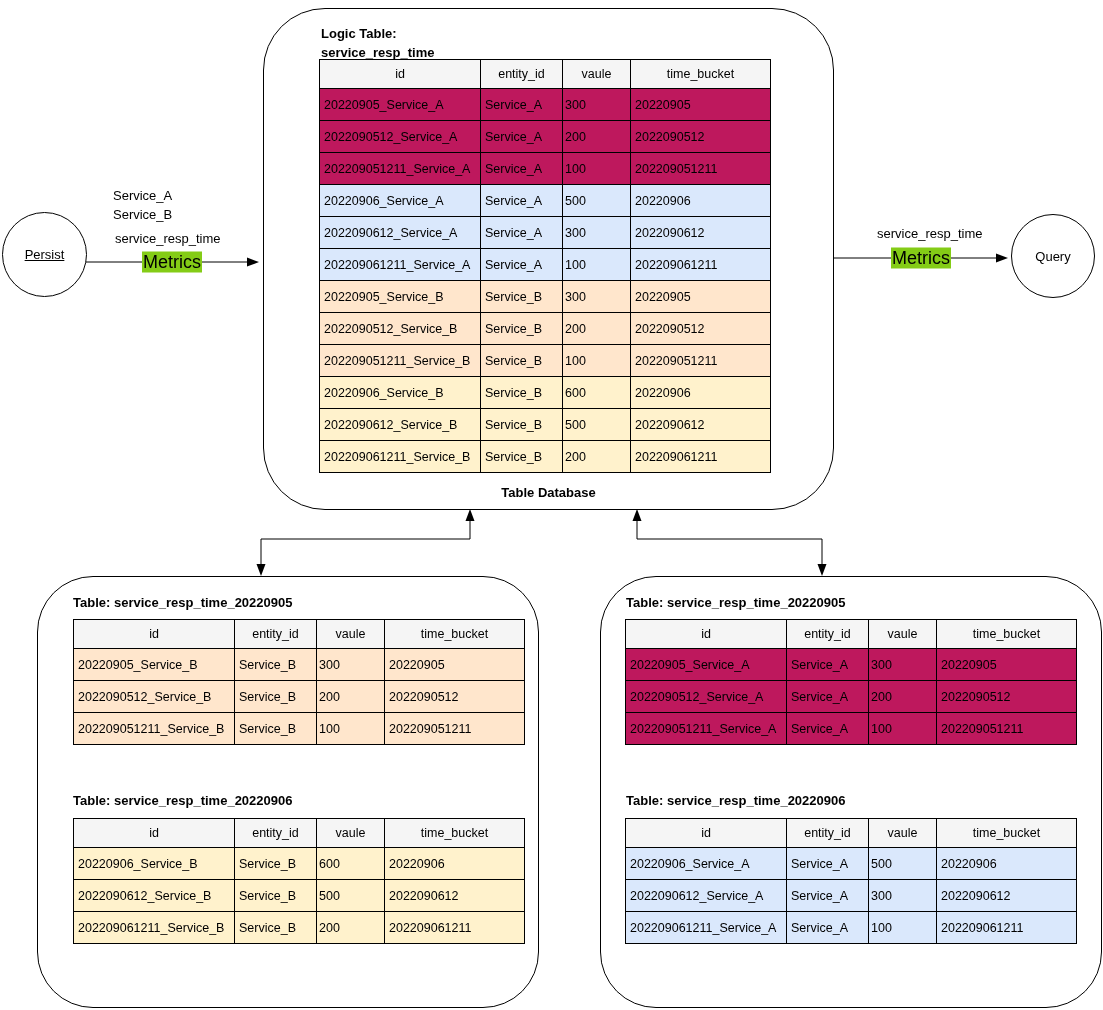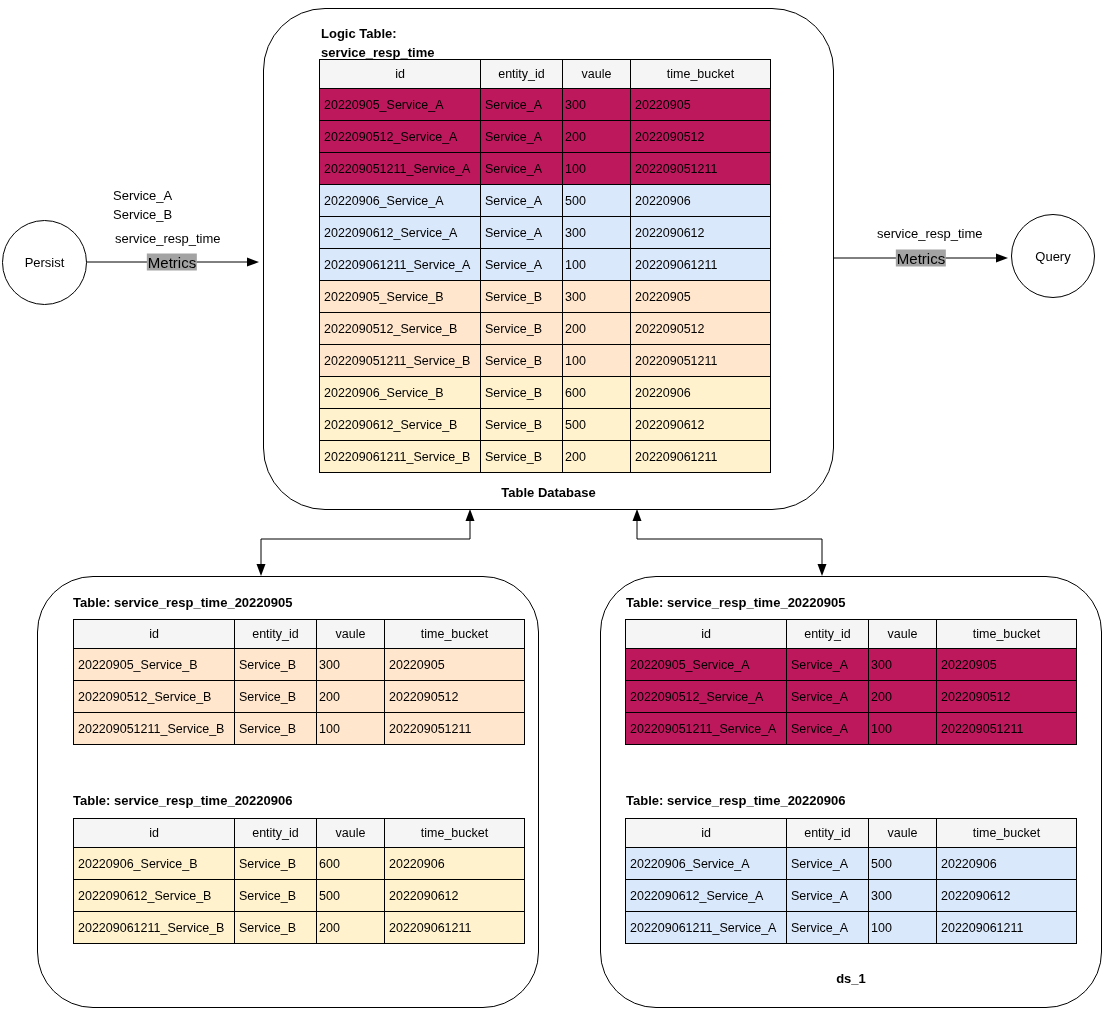--- a/index.html
+++ b/index.html
@@ -37,21 +37,21 @@
   table.dtable td { height:32px; padding:0 2px 0 4px; text-align:left; }
   table.dtable td.val-cell { padding-left:2px; }
 
   tr.c-green  td { background:#be185d; }
   tr.c-blue   td { background:#dae8fc;margin-left:27px; }
   tr.c-orange td { background:#ffe6cc; }
   tr.c-yellow td { background:#fff2cc;margin-left:42px; }
 
   .flow-label { position:absolute; font-size:13px; line-height:15px; white-space:nowrap; }
   .edge-label {
-    position:absolute; font-size:15px; background:#a3a3a3; padding:0 1px;
+    position:absolute; font-size:18px; background:#84cc16; padding:0 1px;
     transform:translate(-50%,-50%); white-space:nowrap;
   }
 </style>
 </head>
 <body>
 
 <div id="canvas">
 
   <svg class="wires" width="1103" height="1010">
 
@@ -63,21 +63,21 @@
 
     <path d="M470 521 V539 H261 V564" stroke="#000" stroke-width="1" fill="none"></path>
     <polygon points="470,509 465.5,521 474.5,521" fill="#000"></polygon>
     <polygon points="261,576 256.5,564 265.5,564" fill="#000"></polygon>
 
     <path d="M637 521 V539 H822 V564" stroke="#000" stroke-width="1" fill="none"></path>
     <polygon points="637,509 632.5,521 641.5,521" fill="#000"></polygon>
     <polygon points="822,576 817.5,564 826.5,564" fill="#000"></polygon>
   </svg>
 
-  <div class="circle" style="left:2px; top:220px; width:83px; height:83px;">
+  <div class="circle" style="left:2px; top:212px; width:83px; height:83px;text-decoration:underline;">
     <span>Persist</span>
   </div>
 
   <div class="circle" style="left:1011px; top:214px; width:82px; height:82px;">
     <span>Query</span>
   </div>
 
   <div class="flow-label" style="left:113px; top:188px;">Service_A</div>
   <div class="flow-label" style="left:113px; top:207px;">Service_B</div>
   <div class="flow-label" style="left:115px; top:231px;">service_resp_time</div>
@@ -340,16 +340,15 @@
         </tr>
           <tr style="" class="c-blue">
           <td>202209061211_Service_A</td>
           <td>Service_A</td>
           <td class="val-cell">100</td>
           <td>202209061211</td>
         </tr>
         </tbody>
     </table>
 
-    <div class="caption" style="top:394px;">ds_1</div>
   </div>
 
 </div>
 
 </body></html>

